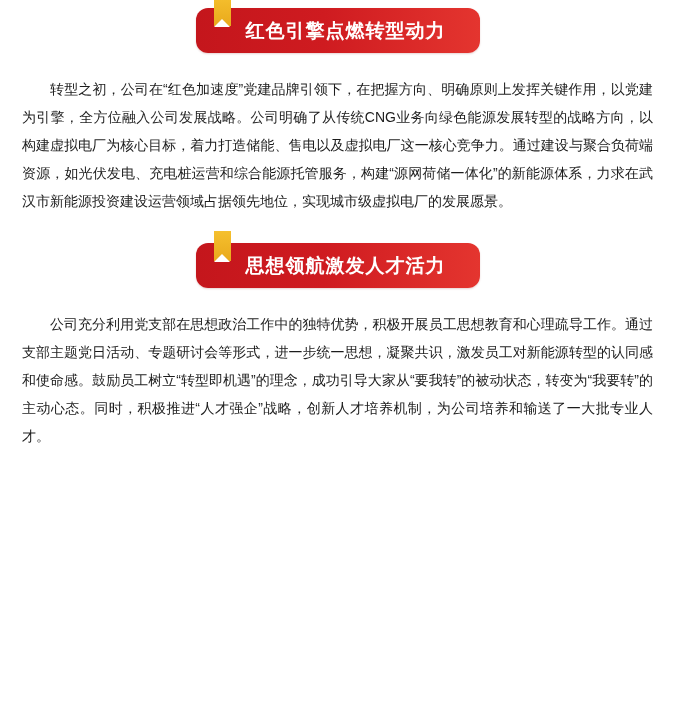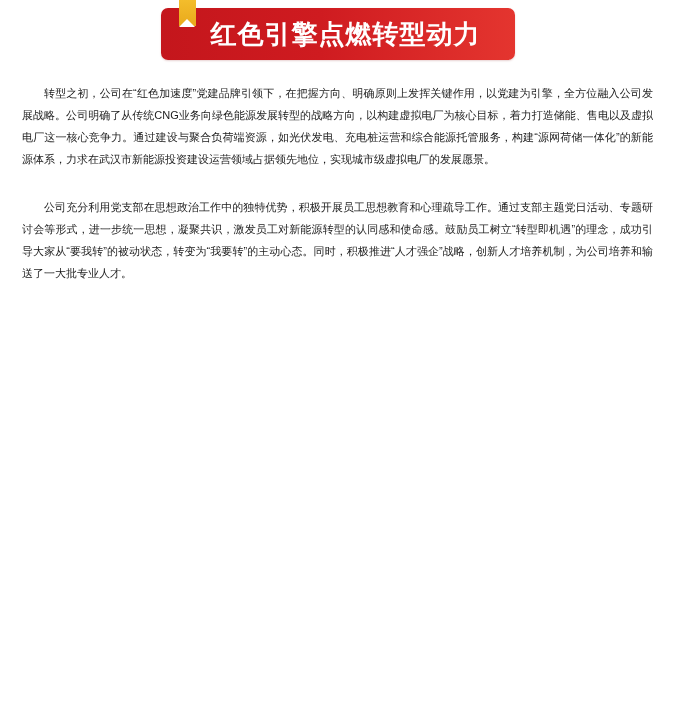--- a/index.html
+++ b/index.html
@@ -27,26 +27,26 @@
     display: flex;
     justify-content: center;
     margin: 0;
     padding-top: 8px;
   }
   .banner {
     position: relative;
     display: inline-block;
     background: linear-gradient(to right, #c4161c 0%, #cf1b20 45%, #e4352f 100%);
     color: #ffffff;
-    font-size: 26px;
+    font-size: 19px;
     font-weight: bold;
     letter-spacing: 1px;
     line-height: 1;
     padding: 13px 34px 13px 50px;
-    border-radius: 7px;
+    border-radius: 12px;
     box-shadow: 0 1px 2px rgba(120, 0, 0, 0.18);
     white-space: nowrap;
   }
   .banner-text {
     position: relative;
     z-index: 2;
   }
   
   .ribbon {
     position: absolute;
@@ -67,21 +67,21 @@
     border-left: 8.5px solid transparent;
     border-right: 8.5px solid transparent;
     border-bottom: 8px solid #ffffff;
   }
 
   .section-1 .heading-wrap { padding-top: 8px; }
   .section-2 .heading-wrap { padding-top: 28px; }
 
   
   p.para {
-    font-size: 11px;
+    font-size: 14px;
     line-height: 2.0;
     text-align: justify;
     text-justify: inter-ideograph;
     margin: 0;
     padding: 0;
     color: #1c1c1c;
     text-indent: 2em;
   }
   .para-block {
     margin-top: 22px;
@@ -100,18 +100,24 @@
         <span class="ribbon"></span>
         <span class="banner-text">红色引擎点燃转型动力</span>
       </div>
     </div>
     <div class="para-block">
       <p class="para">转型之初，公司在“红色加速度”党建品牌引领下，在把握方向、明确原则上发挥关键作用，以党建为引擎，全方位融入公司发展战略。公司明确了从传统CNG业务向绿色能源发展转型的战略方向，以构建虚拟电厂为核心目标，着力打造储能、售电以及虚拟电厂这一核心竞争力。通过建设与聚合负荷端资源，如光伏发电、充电桩运营和综合能源托管服务，构建“源网荷储一体化”的新能源体系，力求在武汉市新能源投资建设运营领域占据领先地位，实现城市级虚拟电厂的发展愿景。</p>
     </div>
   </div>
 
   <div class="section section-2">
+    <div class="heading-wrap">
+      <div class="banner">
+        <span class="ribbon"></span>
+        <span class="banner-text">思想领航激发人才活力</span>
+      </div>
+    </div>
     <div class="para-block">
       <p class="para">公司充分利用党支部在思想政治工作中的独特优势，积极开展员工思想教育和心理疏导工作。通过支部主题党日活动、专题研讨会等形式，进一步统一思想，凝聚共识，激发员工对新能源转型的认同感和使命感。鼓励员工树立“转型即机遇”的理念，成功引导大家从“要我转”的被动状态，转变为“我要转”的主动心态。同时，积极推进“人才强企”战略，创新人才培养机制，为公司培养和输送了一大批专业人才。</p>
     </div>
   </div>
 
 </div>
 
 </body></html>

